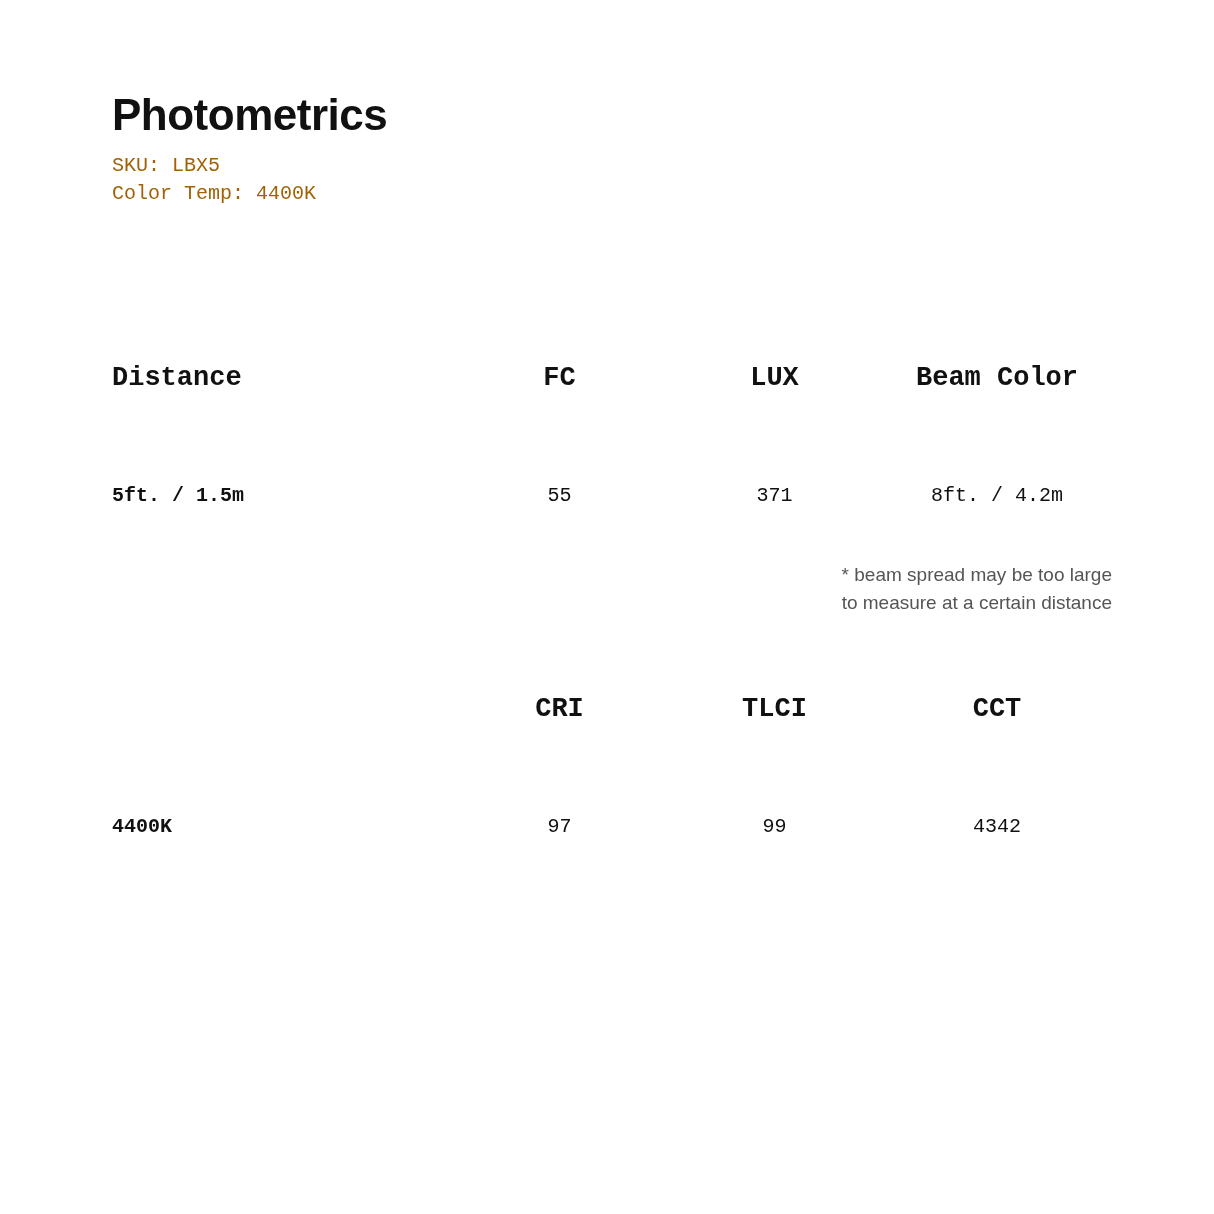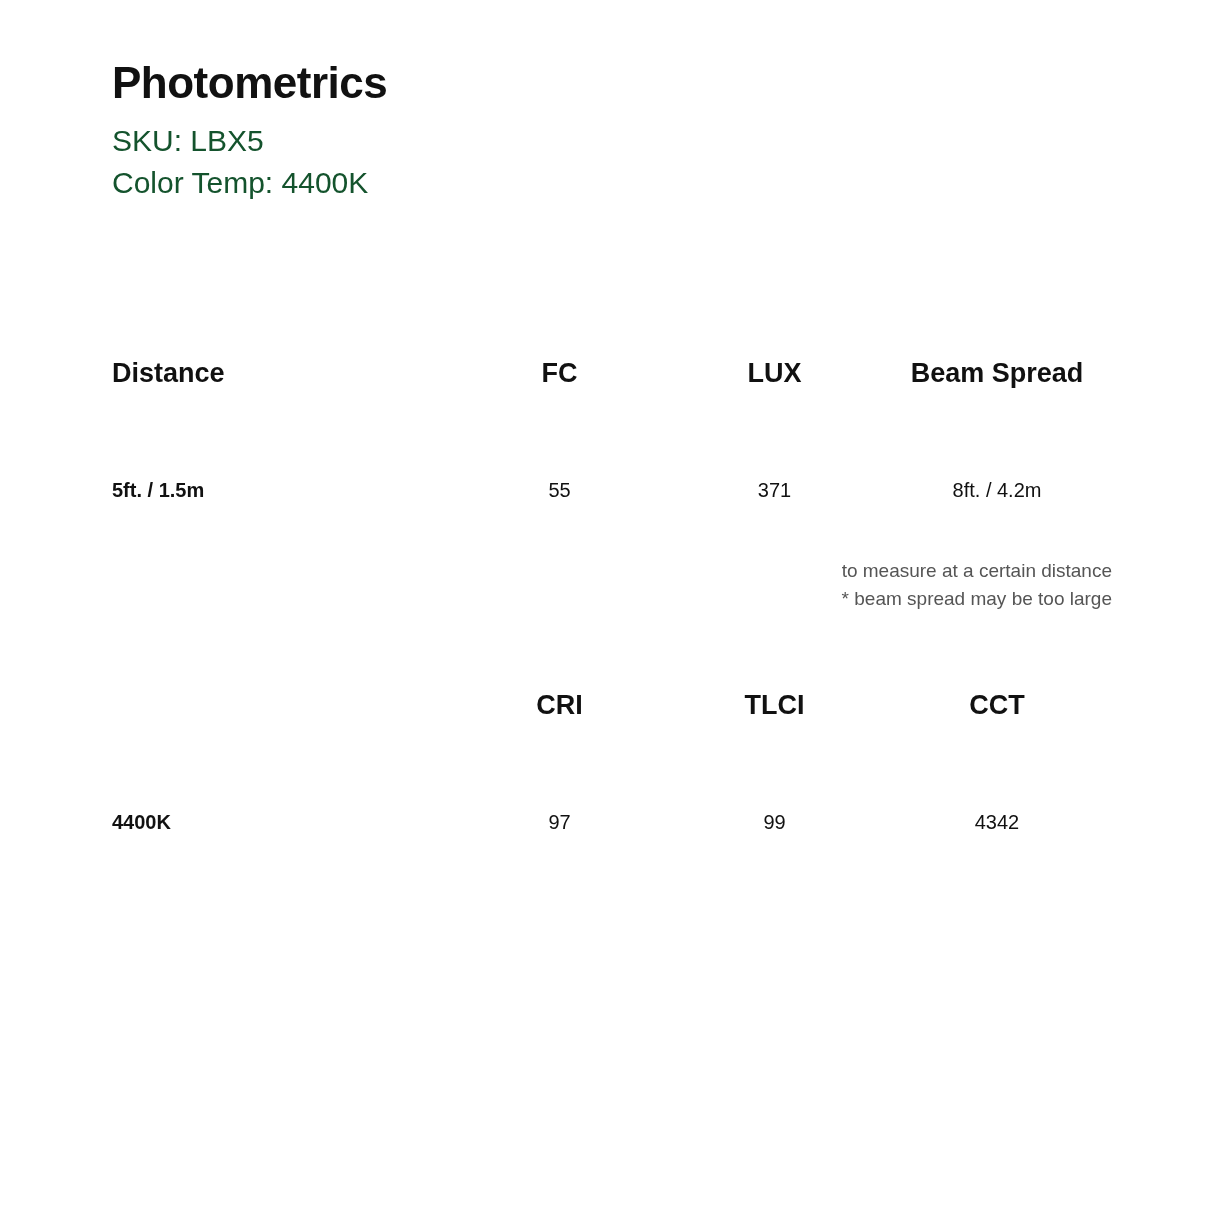--- a/index.html
+++ b/index.html
@@ -14,47 +14,49 @@
     color: #111111;
     position: relative;
     overflow: hidden;
   }
   .page {
     position: absolute;
     left: 0; top: 0;
     width: 1214px;
     height: 920px;
     box-sizing: border-box;
-    padding: 60px 110px 0 112px;
+    padding: 92px 110px 0 112px;
   }
   .title {
     font-size: 44px;
     font-weight: 700;
     letter-spacing: -0.5px;
     line-height: 1.05;
     margin: 0 0 14px 0;
   }
   .meta-line {
-    font-size: 30px;
+    font-size: 20px;
     font-weight: 400;
     line-height: 1.38;
-    color: #14532d;
+    color: #a16207;
+    font-family: Liberation Mono, monospace;
   }
 
   
   table.grid {
     border-collapse: collapse;
     width: 1000px;
     table-layout: fixed;
   }
   table.grid td, table.grid th {
     padding: 0;
     margin: 9px;
     text-align: center;
     vertical-align: middle;
+    font-family: Liberation Mono, monospace;
   }
   .col-dist { width: 340px; text-align: left !important; }
   .col-b    { width: 215px; }
   .col-c    { width: 215px; }
   .col-d    { width: 230px; }
 
   .hdr-row th {
     font-size: 27px;
     font-weight: 700;
     height: 118px;
@@ -102,36 +104,36 @@
       <col class="col-dist">
         <col class="col-b">
         <col class="col-c">
         <col class="col-d">
     </colgroup>
     <thead>
       <tr class="hdr-row">
         <th class="col-dist">Distance</th>
         <th>FC</th>
         <th>LUX</th>
-        <th>Beam Spread</th>
+        <th>Beam Color</th>
       </tr>
     </thead>
     <tbody>
       <tr class="data-row">
         <td class="rowlabel">5ft. / 1.5m</td>
         <td>55</td>
         <td>371</td>
         <td>8ft. / 4.2m</td>
       </tr>
     </tbody>
   </table>
 
   <div class="note">
+    <div>* beam spread may be too large</div>
     <div>to measure at a certain distance</div>
-    <div>* beam spread may be too large</div>
   </div>
 
   <div class="second-table-wrap">
     <table class="grid">
       <colgroup>
         <col class="col-dist">
           <col class="col-b">
           <col class="col-c">
           <col class="col-d">
       </colgroup>

